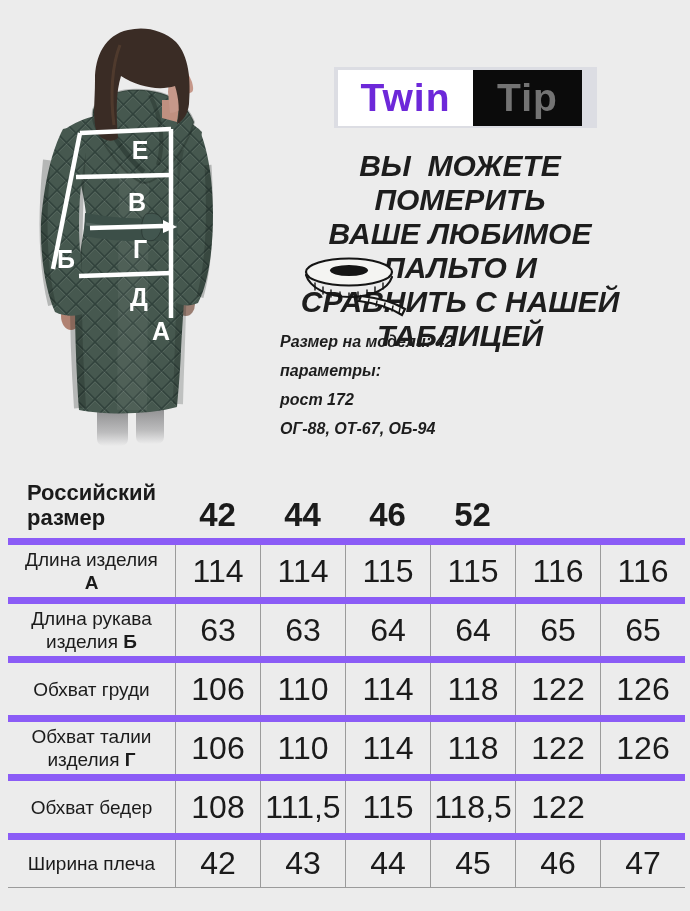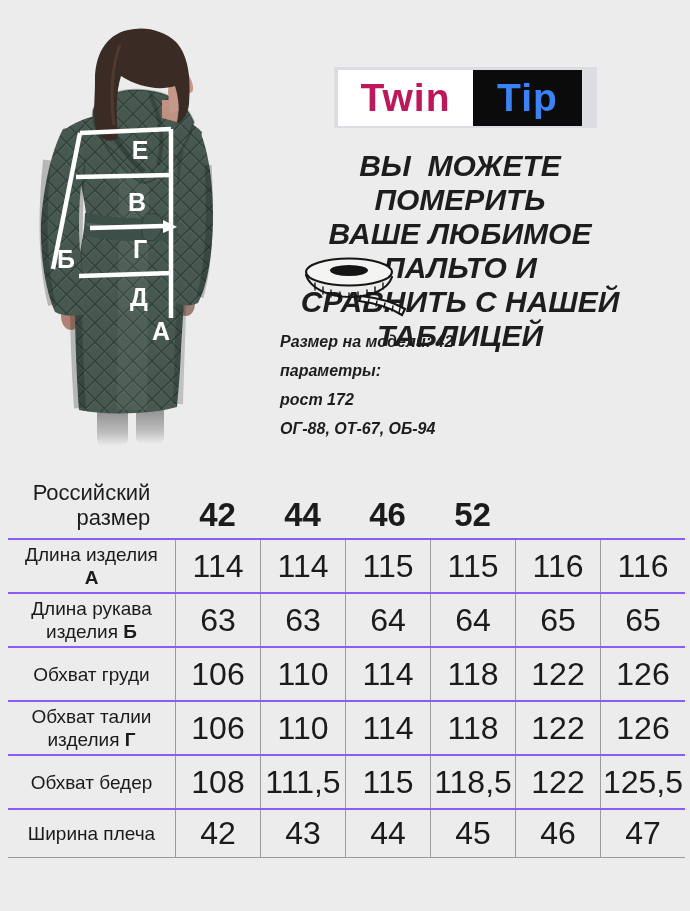--- a/index.html
+++ b/index.html
@@ -14,26 +14,26 @@
   
   .figure{position:absolute;left:0;top:0;width:300px;height:480px;}
   .mletter{font-family:"Liberation Sans",sans-serif;font-weight:bold;font-size:25px;fill:#ffffff;}
   
   .logo{
     position:absolute;left:334px;top:67px;width:263px;height:61px;
     background:#dcdde3;box-sizing:border-box;
     padding:3px 15px 2px 4px;display:flex;
   }
   .logo .twin{
-    flex:0 0 135px;background:#ffffff;color:#be185d;
+    flex:0 0 135px;background:#ffffff;color:#6d28d9;
     display:flex;align-items:center;justify-content:center;
     font-size:39px;font-weight:700;letter-spacing:1px;
   }
   .logo .tip{
-    flex:0 0 109px;background:#0b0b0b;color:#3b82f6;
+    flex:0 0 109px;background:#0b0b0b;color:#737373;
     display:flex;align-items:center;justify-content:center;
     font-size:39px;font-weight:700;letter-spacing:1px;
   }
   
   .headline{
     position:absolute;left:280px;top:149px;width:360px;
     text-align:center;font-style:italic;font-weight:700;
     font-size:30px;line-height:34px;white-space:pre-wrap;
     color:#1d1d1d;
   }
@@ -42,28 +42,28 @@
     position:absolute;left:280px;top:327px;width:360px;
     text-align:left;font-style:italic;font-weight:700;
     font-size:16px;line-height:29px;white-space:pre-line;
     color:#1d1d1d;
   }
   
   .stable{position:absolute;left:8px;top:472px;width:677px;}
   .thead,.trow{display:grid;grid-template-columns:167px repeat(6,1fr);}
   .thead{height:66px;}
   .hlabel{
-    display:flex;align-items:center;justify-content:center;text-align:right;
-    font-weight:400;font-size:22px;line-height:25px;white-space:pre-line;
+    display:flex;align-items:center;justify-content:center;text-align:left;
+    font-weight:700;font-size:22px;line-height:25px;white-space:pre-line;
   }
   .hsize{
     display:flex;align-items:flex-end;justify-content:center;
     font-weight:700;font-size:33px;padding-bottom:4px;
   }
-  .trow{height:52px;border-top:2px solid #8b5cf6;}
+  .trow{height:52px;border-top:7px solid #8b5cf6;}
   .trow:last-child{height:47px;border-bottom:1px solid #9b9b9b;}
   .tlabel{
     display:flex;flex-direction:column;justify-content:center;
     text-align:center;font-size:19px;line-height:23px;
   }
   .tval{
     border-left:1px solid #9b9b9b;
     display:flex;align-items:center;justify-content:center;
     font-size:32px;
     text-align:right;
@@ -255,21 +255,20 @@
 
     <div class="trow">
       <div class="tlabel">
         <div>Обхват бедер</div>
       </div>
       <div class="tval">108</div>
       <div class="tval">111,5</div>
       <div class="tval">115</div>
       <div class="tval">118,5</div>
       <div class="tval">122</div>
-      <div class="tval">125,5</div>
     </div>
 
     <div class="trow">
       <div class="tlabel">
         <div>Ширина плеча</div>
       </div>
       <div class="tval">42</div>
       <div class="tval">43</div>
       <div class="tval">44</div>
       <div class="tval">45</div>

